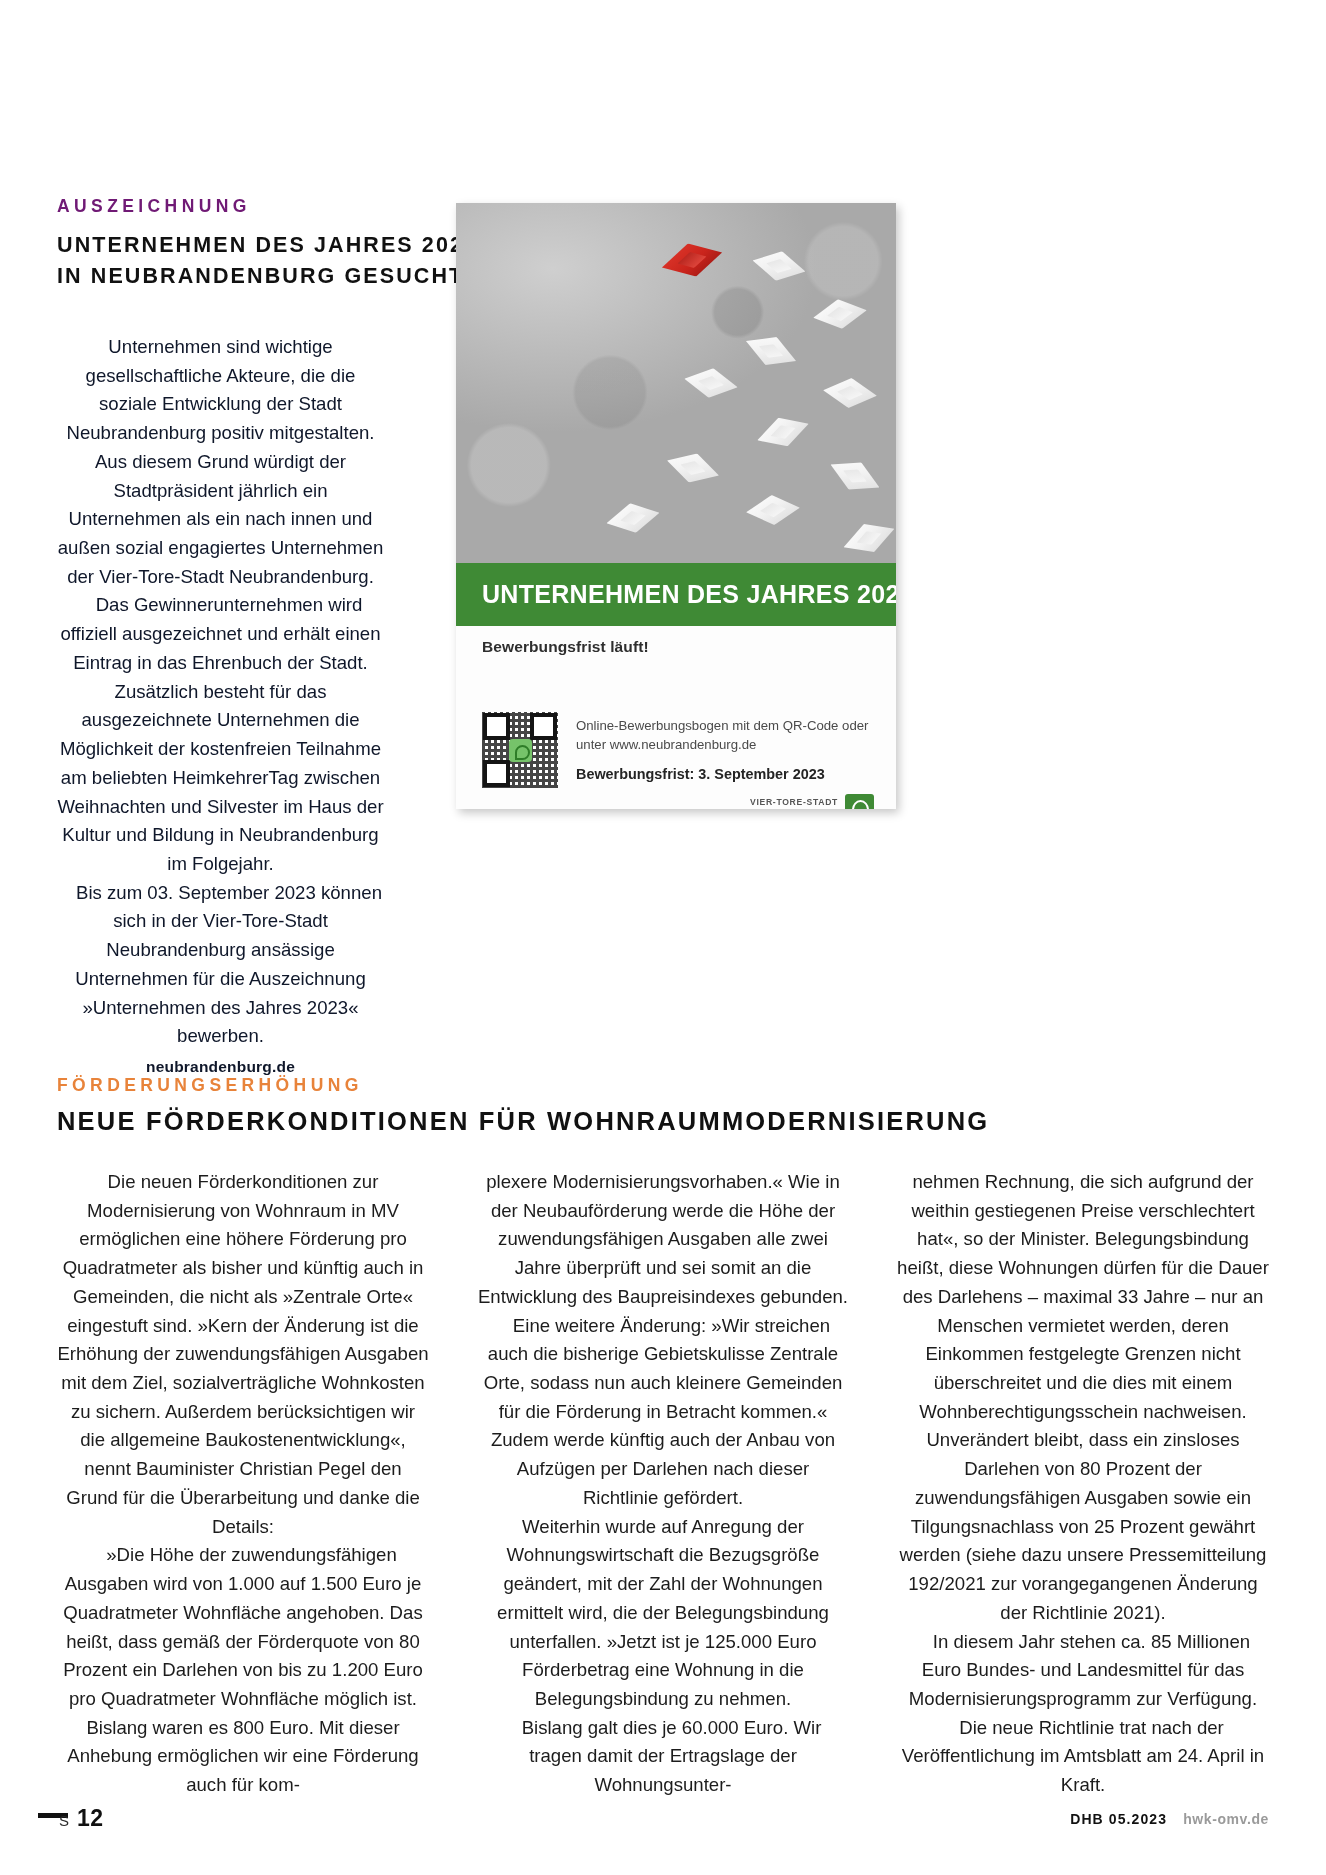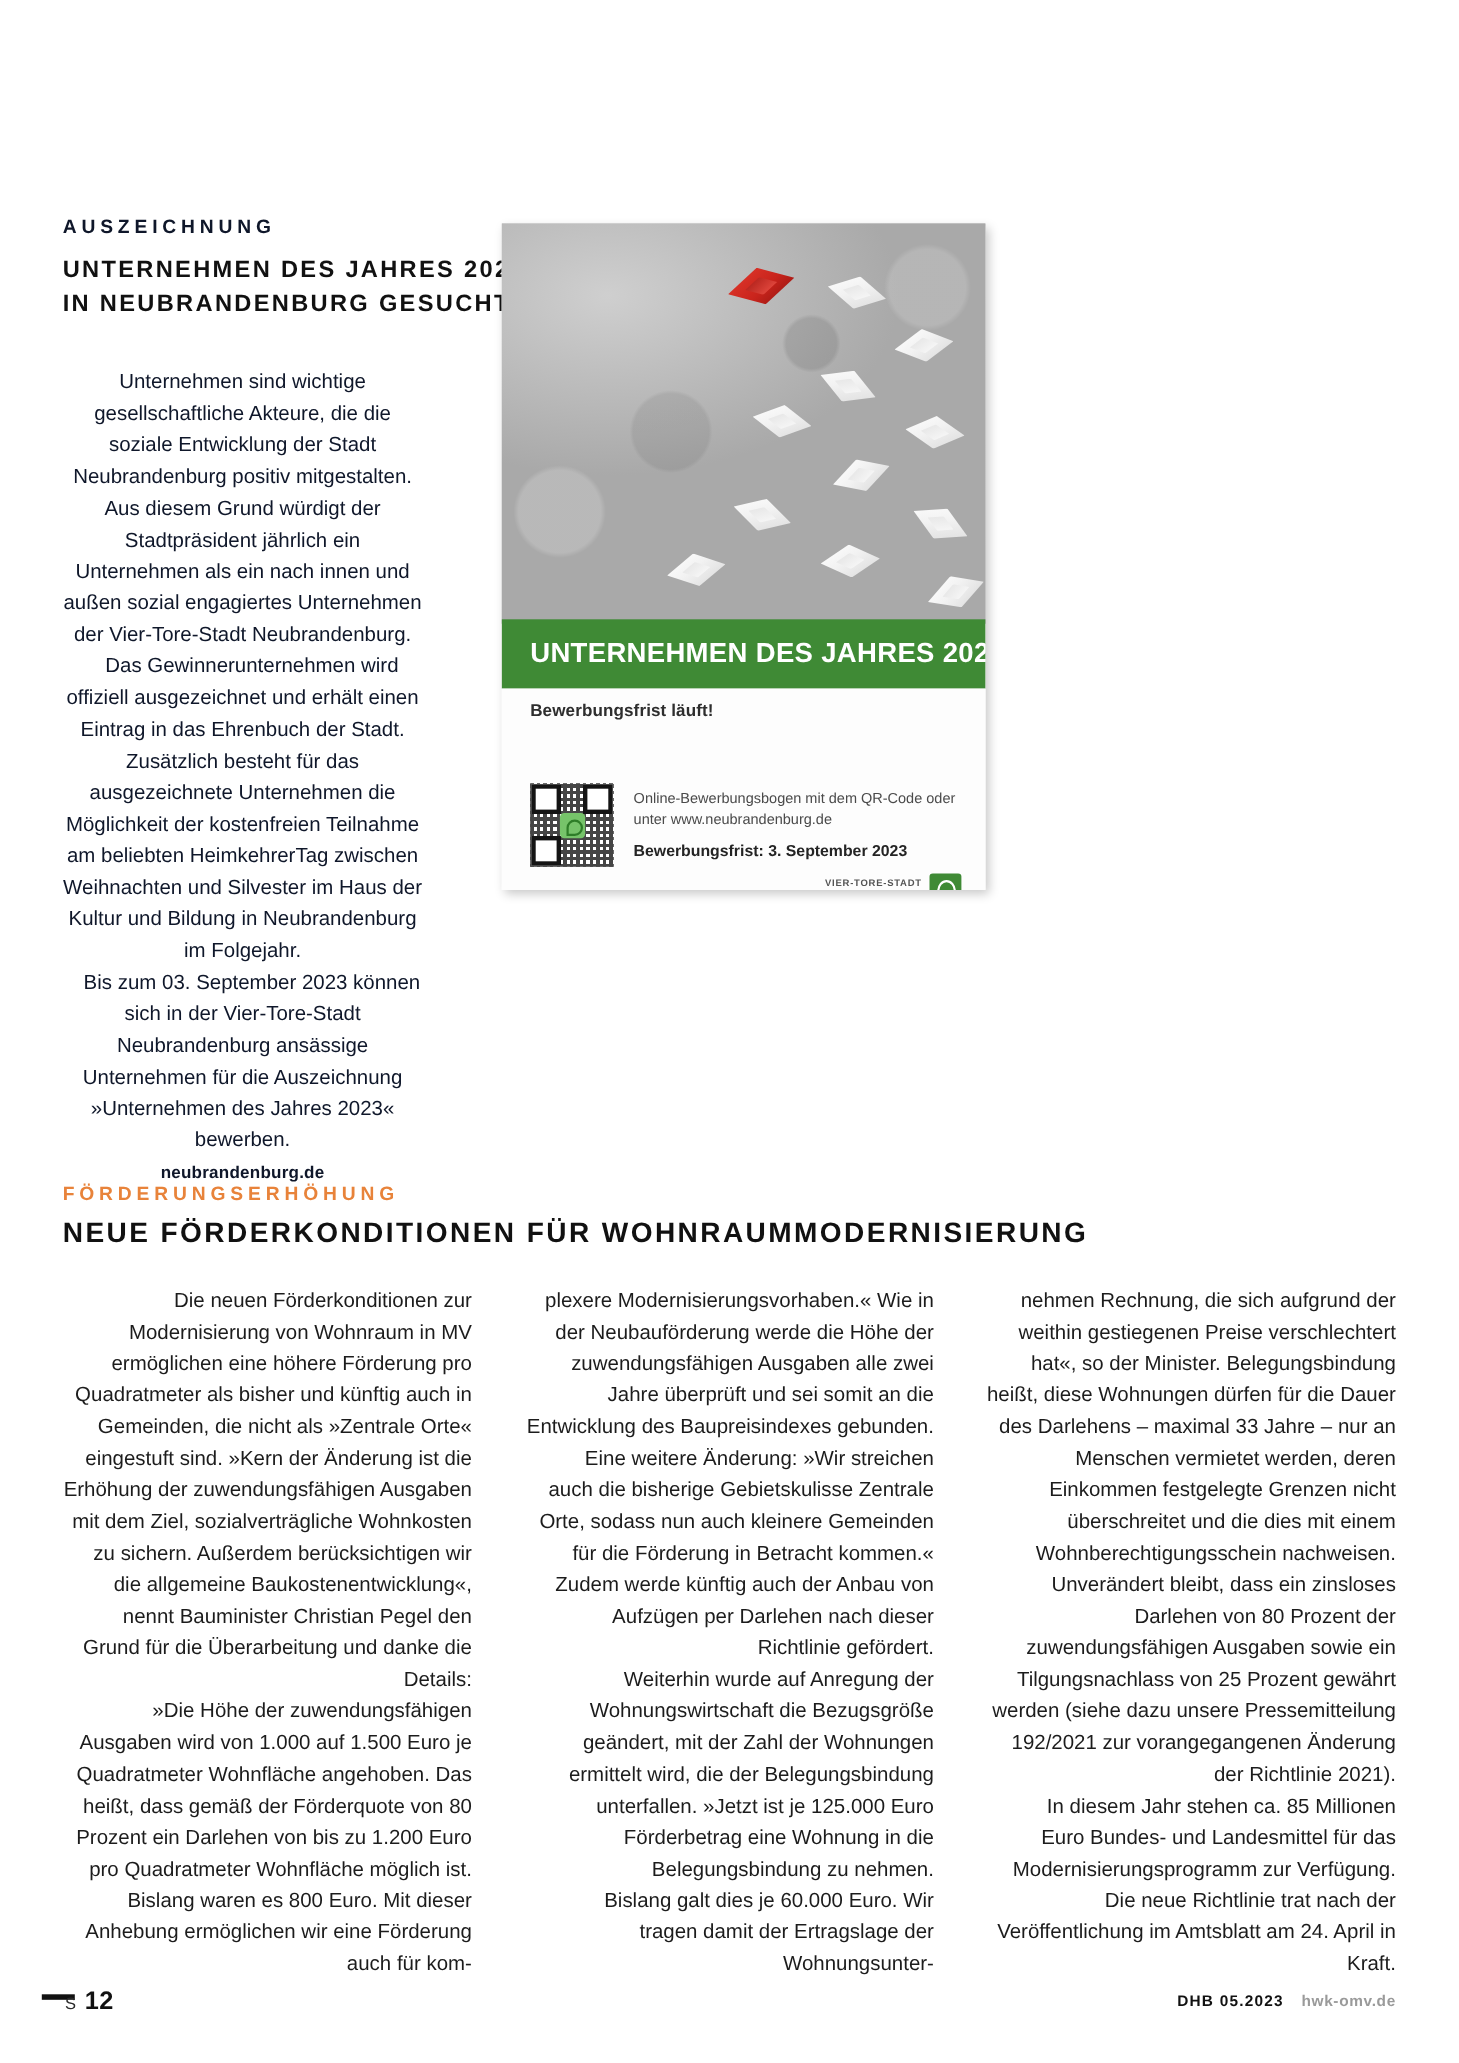--- a/index.html
+++ b/index.html
@@ -28,21 +28,21 @@
     left: 57px;
     top: 196px;
     width: 1210px;
   }
 
   .kicker {
     font-family: "Liberation Sans", sans-serif;
     font-size: 17.5px;
     font-weight: 700;
     letter-spacing: 4.4px;
-    color: #0f172a;
+    color: #701a75;
     text-transform: uppercase;
     line-height: 1.2;
     margin: 0 0 13px 0;
     white-space: nowrap;
   }
 
   .headline1 {
     font-family: "Liberation Sans", sans-serif;
     font-size: 21.5px;
     font-weight: 700;
@@ -293,21 +293,21 @@
     top: 1168px;
     width: 1212px;
     display: flex;
     gap: 48px;
   }
   .c3 {
     width: 372px;
     font-size: 18.6px;
     line-height: 1.545;
     color: #1c1c1c;
-    text-align: right;
+    text-align: center;
   }
   .c3 p { margin: 0; }
   .c3 p.ind { text-indent: 17px; }
 
   
   .footer-rule {
     position: absolute;
     left: 38px;
     bottom: 57px;
     width: 30px;

